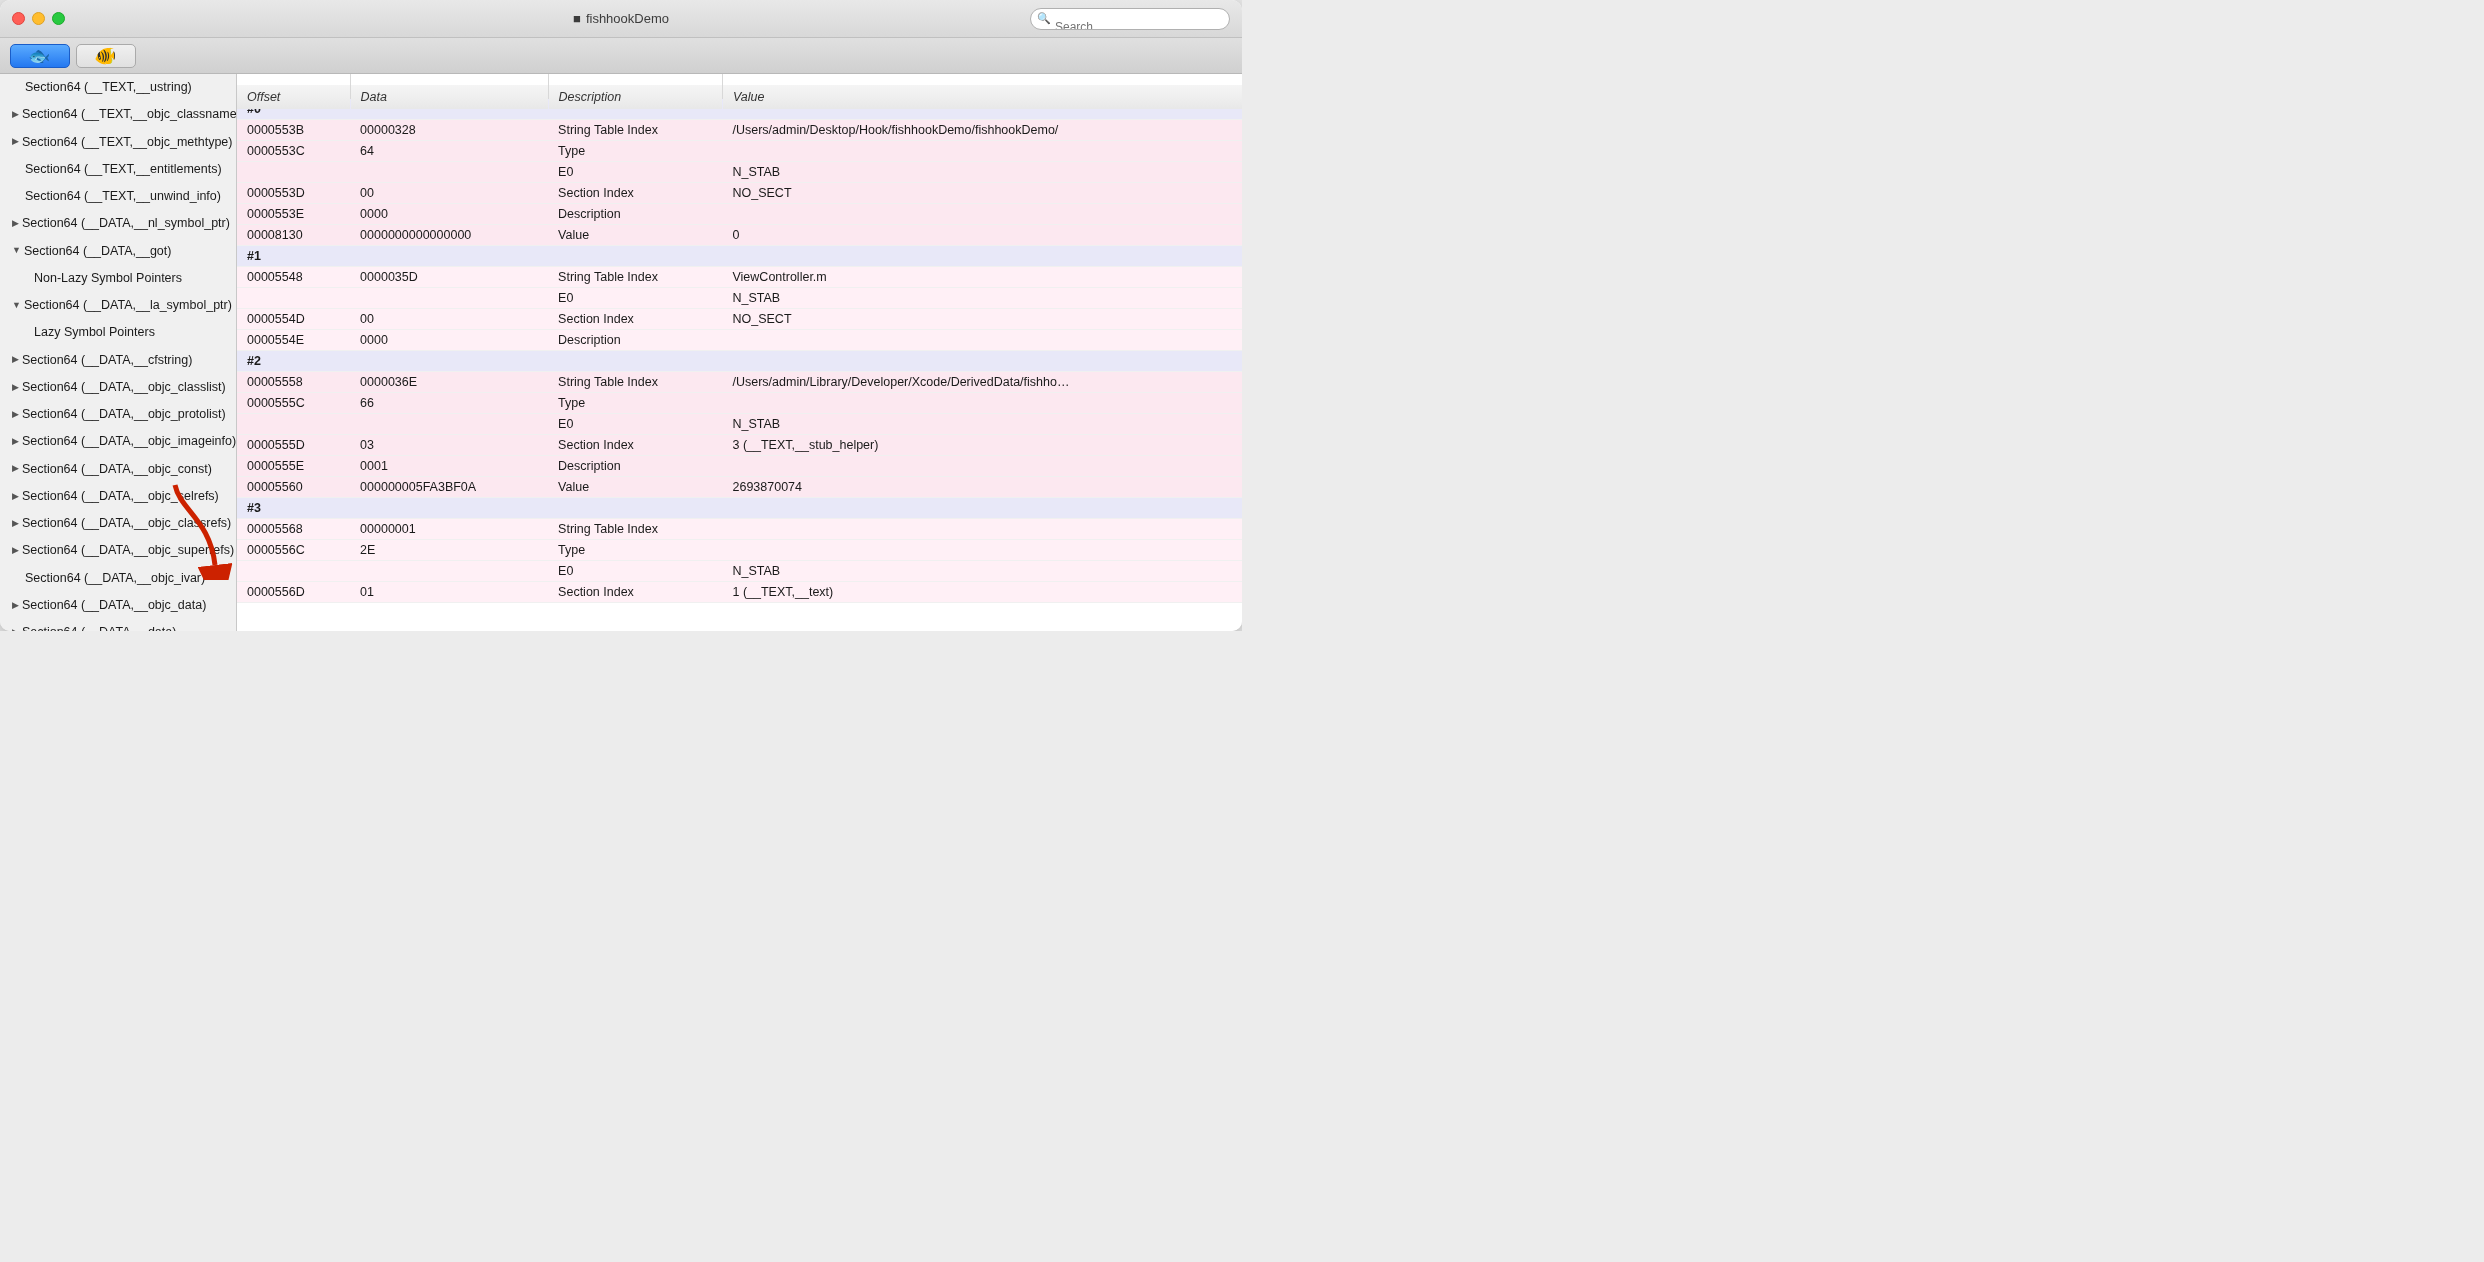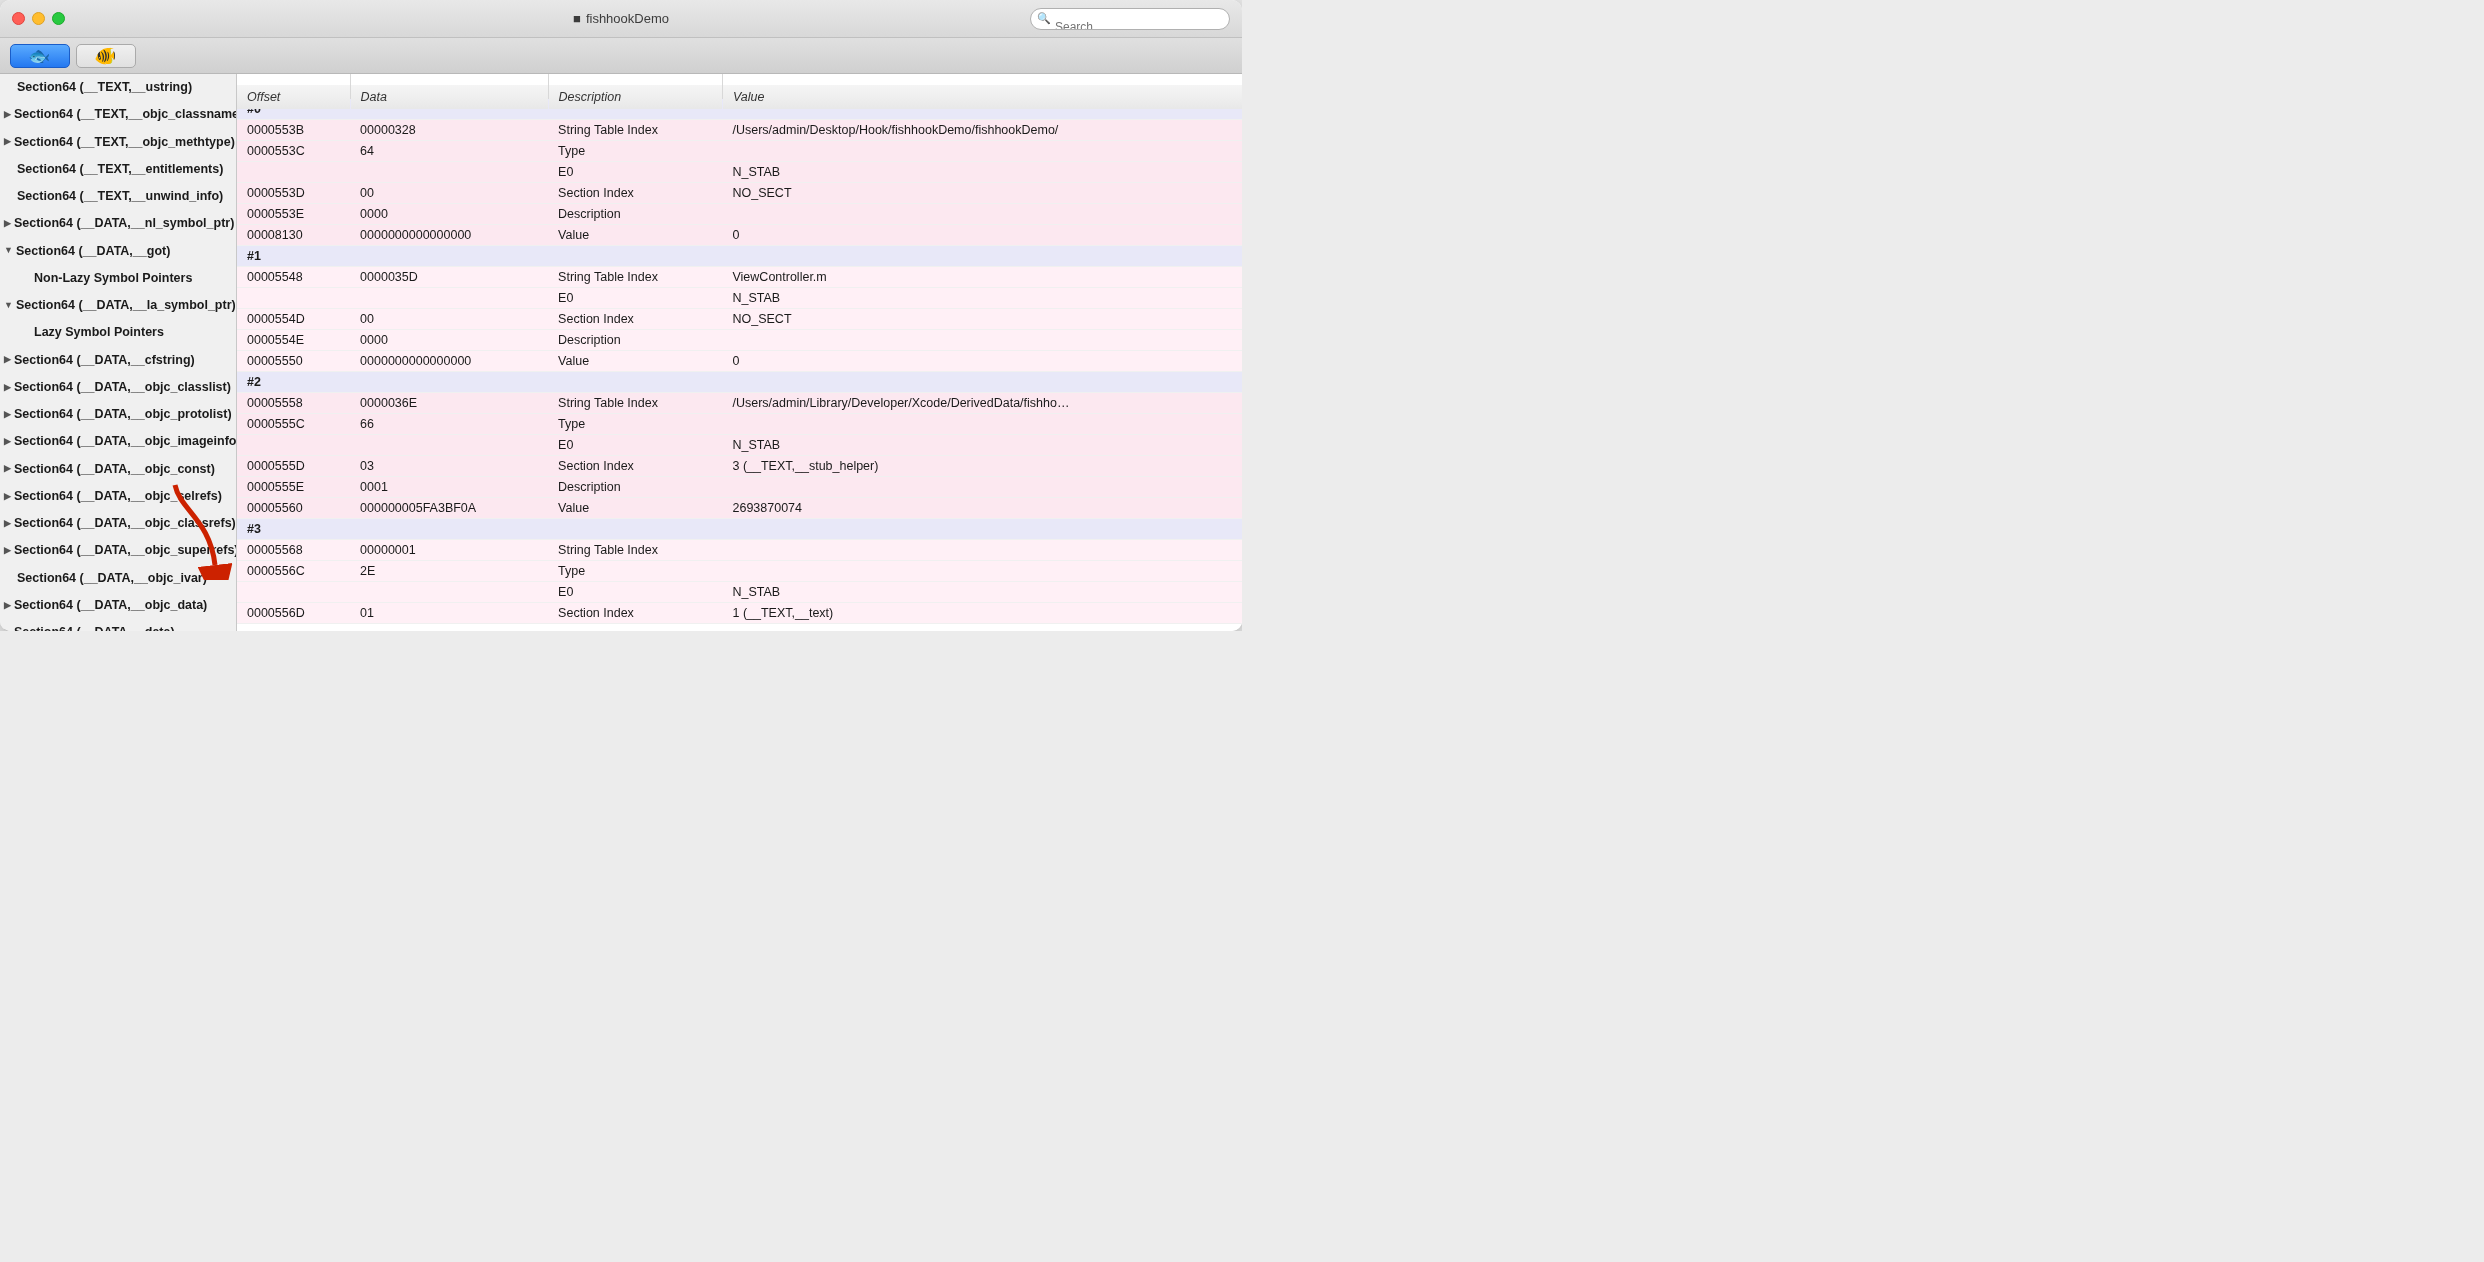--- a/index.html
+++ b/index.html
@@ -142,32 +142,31 @@
       border-right: 1px solid #c8c8c8;
       overflow-y: auto;
       overflow-x: hidden;
     }
 
     .sidebar::-webkit-scrollbar { width: 8px; }
     .sidebar::-webkit-scrollbar-track { background: #f0f0f0; }
     .sidebar::-webkit-scrollbar-thumb { background: #c0c0c0; border-radius: 4px; }
 
     .sidebar-item {
-      padding: 3px 8px 3px 4px;
+      padding: 3px 8px 3px 12px;
       cursor: pointer;
       white-space: nowrap;
       overflow: hidden;
       text-overflow: ellipsis;
       color: #1a1a1a;
       display: flex;
       align-items: center;
       gap: 3px;
       font-size: 12.5px;
       line-height: 1.7;
-      font-weight: bold;
     }
     .sidebar-item.indent-2 { padding-left: 34px; }
 
     .arrow {
       display: inline-block;
       font-size: 9px;
       color: #555;
     }
 
     .arrow-right::before { content: '▶'; }
@@ -425,26 +424,20 @@
               <td>0000554D</td>
               <td>00</td>
               <td>Section Index</td>
               <td>NO_SECT</td>
             </tr>
             <tr class="row-odd">
               <td>0000554E</td>
               <td>0000</td>
               <td>Description</td>
               <td></td>
-            </tr>
-            <tr class="row-odd">
-              <td>00005550</td>
-              <td>0000000000000000</td>
-              <td>Value</td>
-              <td>0</td>
             </tr>
             <tr class="group-header">
               <td colspan="4" class="group-label">#2</td>
             </tr>
             <tr class="row-even">
               <td>00005558</td>
               <td>0000036E</td>
               <td>String Table Index</td>
               <td>/Users/admin/Library/Developer/Xcode/DerivedData/fishho…</td>
             </tr>

